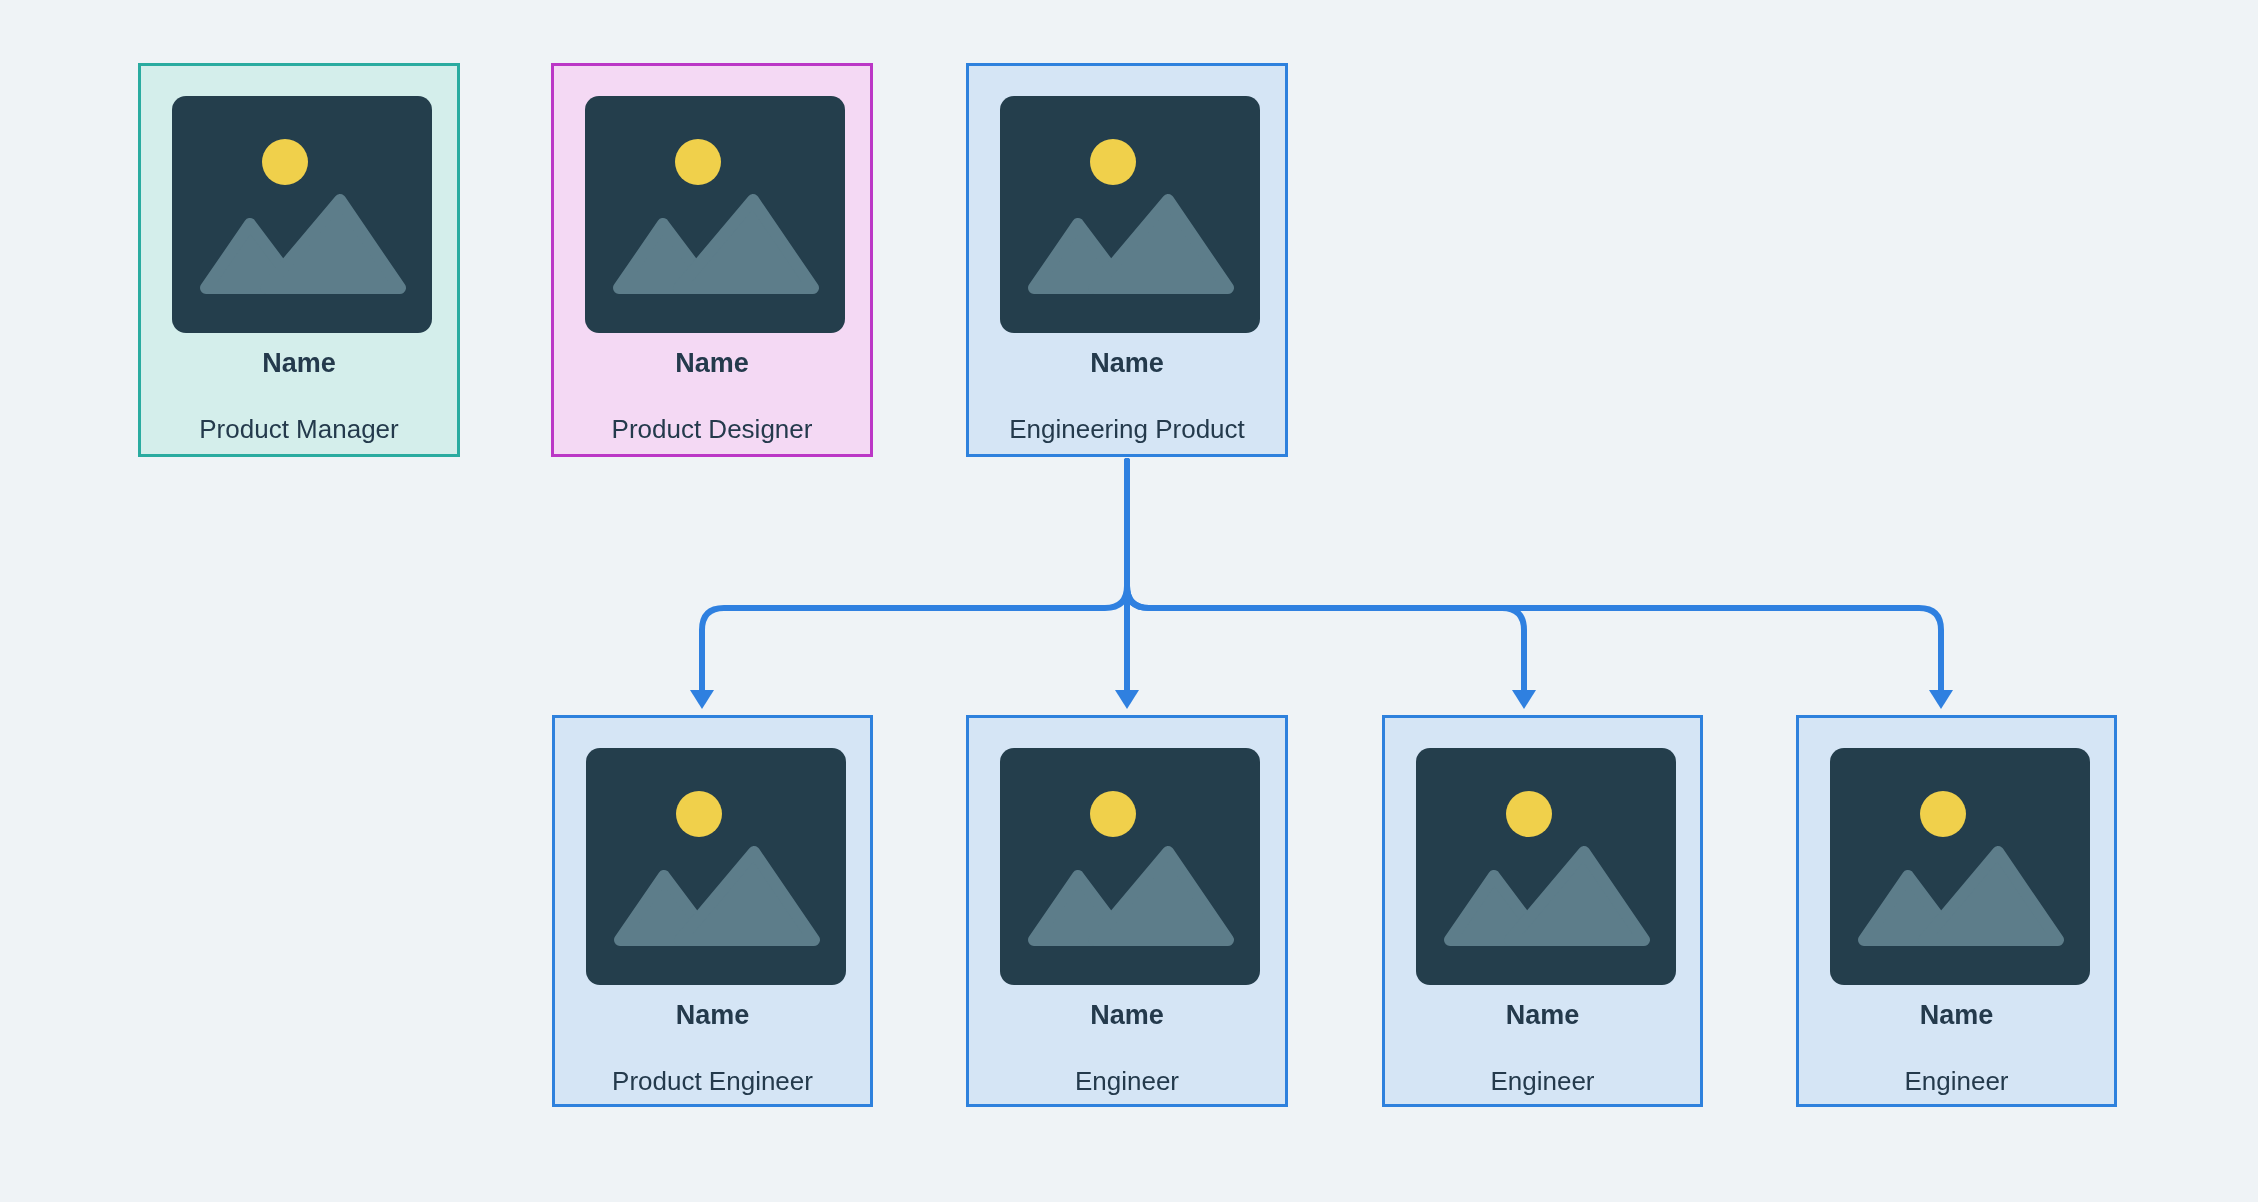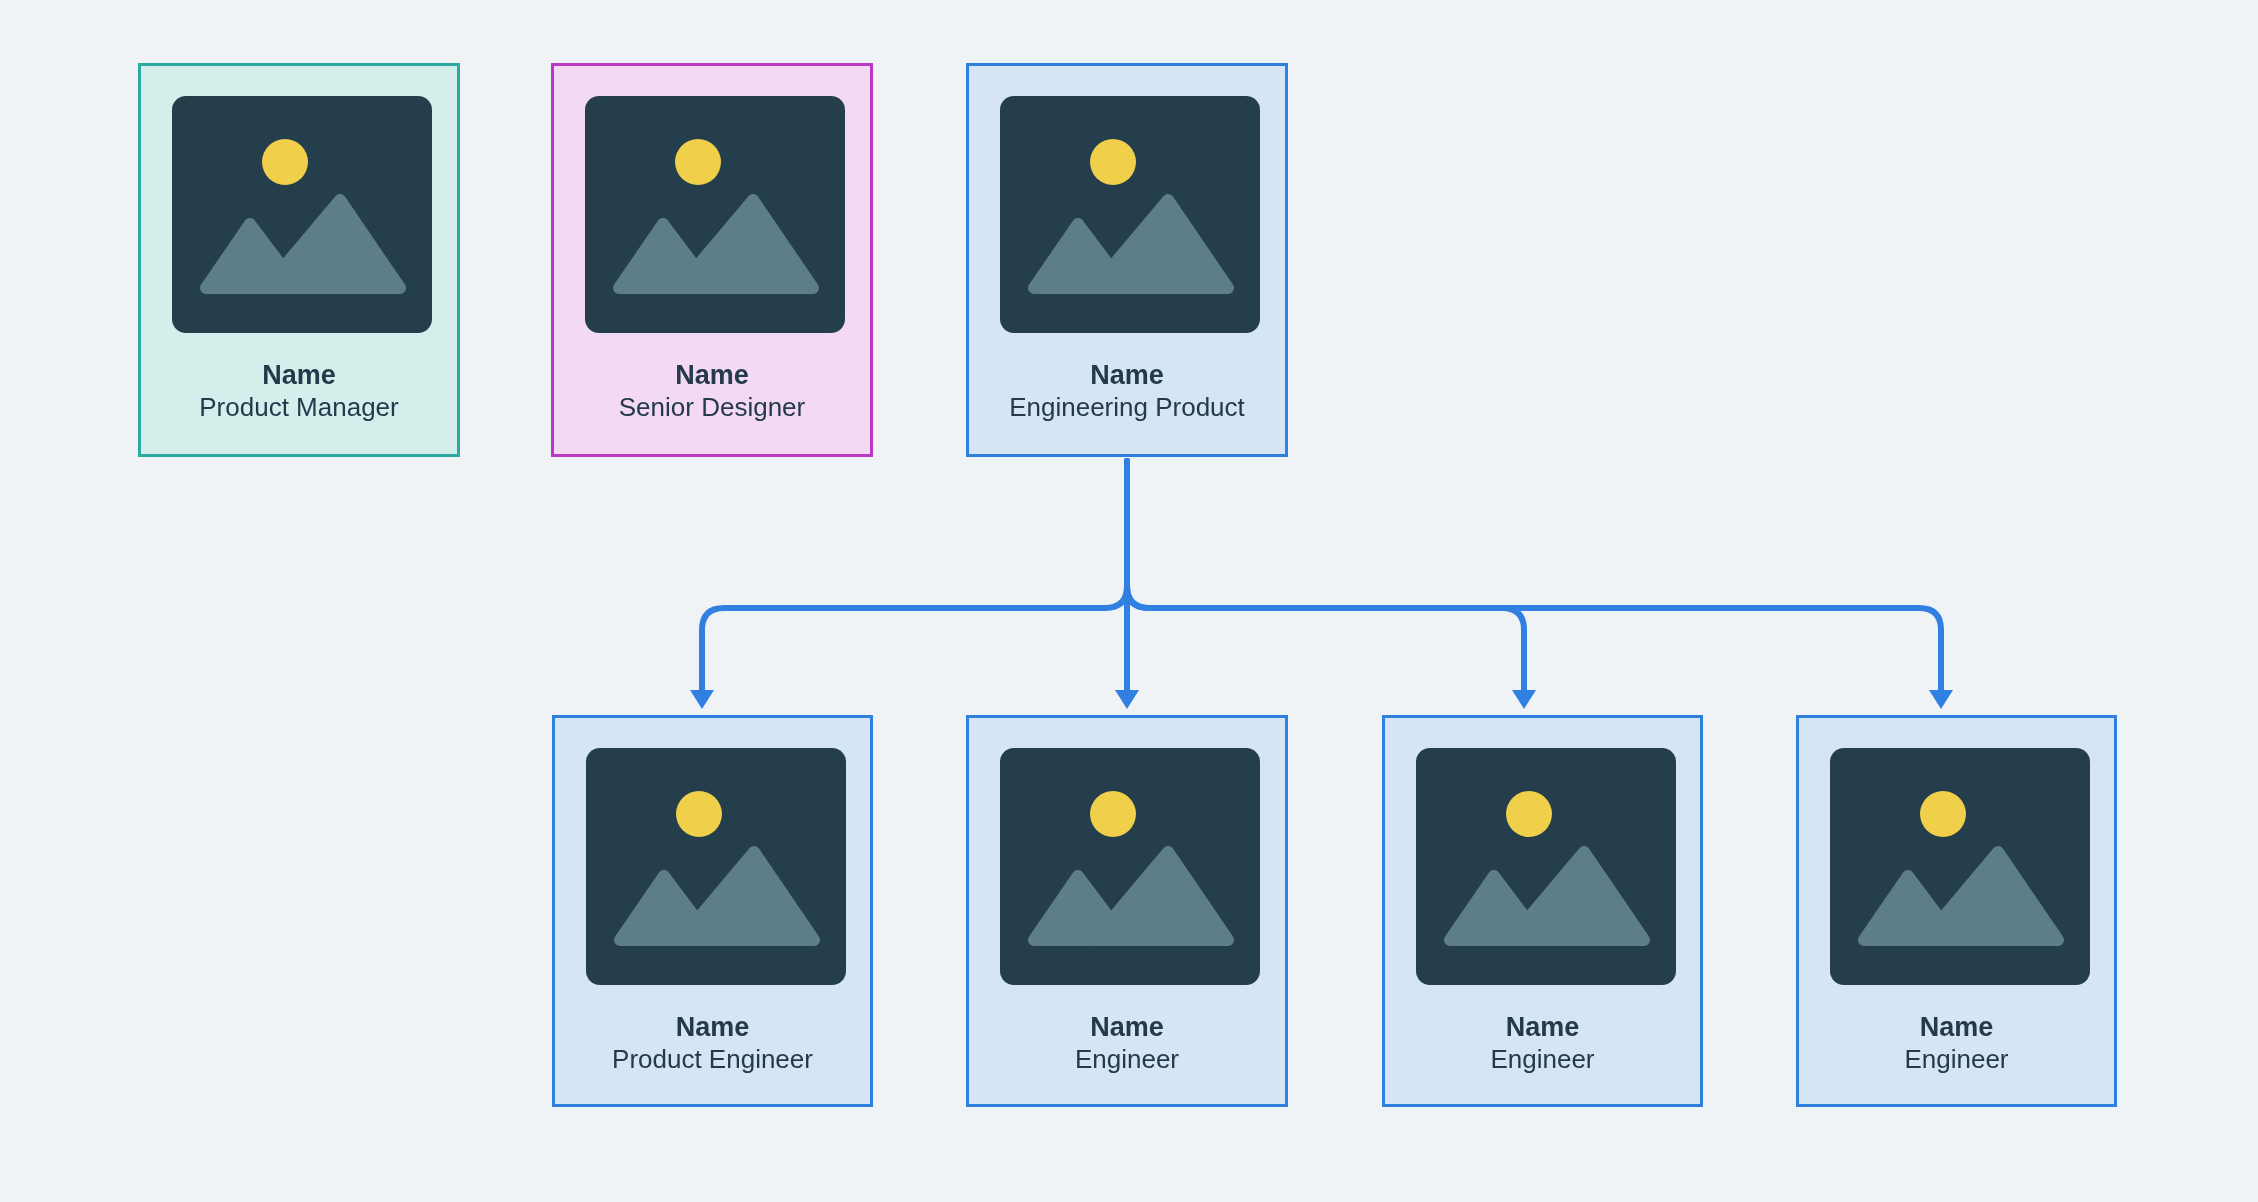--- a/index.html
+++ b/index.html
@@ -43,33 +43,34 @@
   .img-mtn {
     fill: var(--icon-mtn, #5d7d8a);
     stroke: var(--icon-mtn, #5d7d8a);
     stroke-width: 12;
     stroke-linejoin: round;
   }
   .card-text {
     position: absolute;
     left: 0;
     right: 0;
-    top: 293px;
+    top: 281px;
     text-align: center;
     color: var(--text-color, #243a4c);
   }
   .person-name {
     font-size: 27px;
     font-weight: 700;
     line-height: 33px;
   }
   .person-role {
     font-size: 26px;
     font-weight: 400;
     line-height: 31px;
+    margin-top: 34px;
   }
 </style>
 </head>
 <body style="background: rgb(239, 243, 246);">
 
 <div id="canvas" style="width: 2258px; height: 1202px; background: rgb(239, 243, 246);">
   <svg id="connectors" width="2258" height="1202" viewBox="0 0 2258 1202">
       <path d="M 1127 461 L 1127 586 Q 1127 608 1105 608 L 724 608 Q 702 608 702 630 L 702 690" fill="none" stroke="#2f80e0" stroke-width="6" stroke-linecap="round"></path>
       <polygon points="690,690 714,690 702,709" fill="#2f80e0"></polygon>
       <path d="M 1127 461 L 1127 690" fill="none" stroke="#2f80e0" stroke-width="6" stroke-linecap="round"></path>
@@ -97,21 +98,21 @@
     <div class="photo">
       <svg viewBox="0 0 260 237" aria-hidden="true">
         <rect class="img-frame" x="0" y="0" width="260" height="237" rx="14"></rect>
         <circle class="img-sun" cx="113" cy="66" r="23"></circle>
         <path class="img-mtn" d="M 34 192 L 78 128 L 126 192 Z"></path>
         <path class="img-mtn" d="M 94 192 L 168 104 L 228 192 Z"></path>
       </svg>
     </div>
     <div class="card-text">
       <div class="person-name">Name</div>
-      <div class="person-role">Senior Designer</div>
+      <div class="person-role">Product Designer</div>
     </div>
   </div>
     <div class="card" style="left: 966px; top: 63px; width: 322px; height: 394px; background: rgb(213, 229, 245); border-color: rgb(46, 129, 221);">
     <div class="photo">
       <svg viewBox="0 0 260 237" aria-hidden="true">
         <rect class="img-frame" x="0" y="0" width="260" height="237" rx="14"></rect>
         <circle class="img-sun" cx="113" cy="66" r="23"></circle>
         <path class="img-mtn" d="M 34 192 L 78 128 L 126 192 Z"></path>
         <path class="img-mtn" d="M 94 192 L 168 104 L 228 192 Z"></path>
       </svg>

